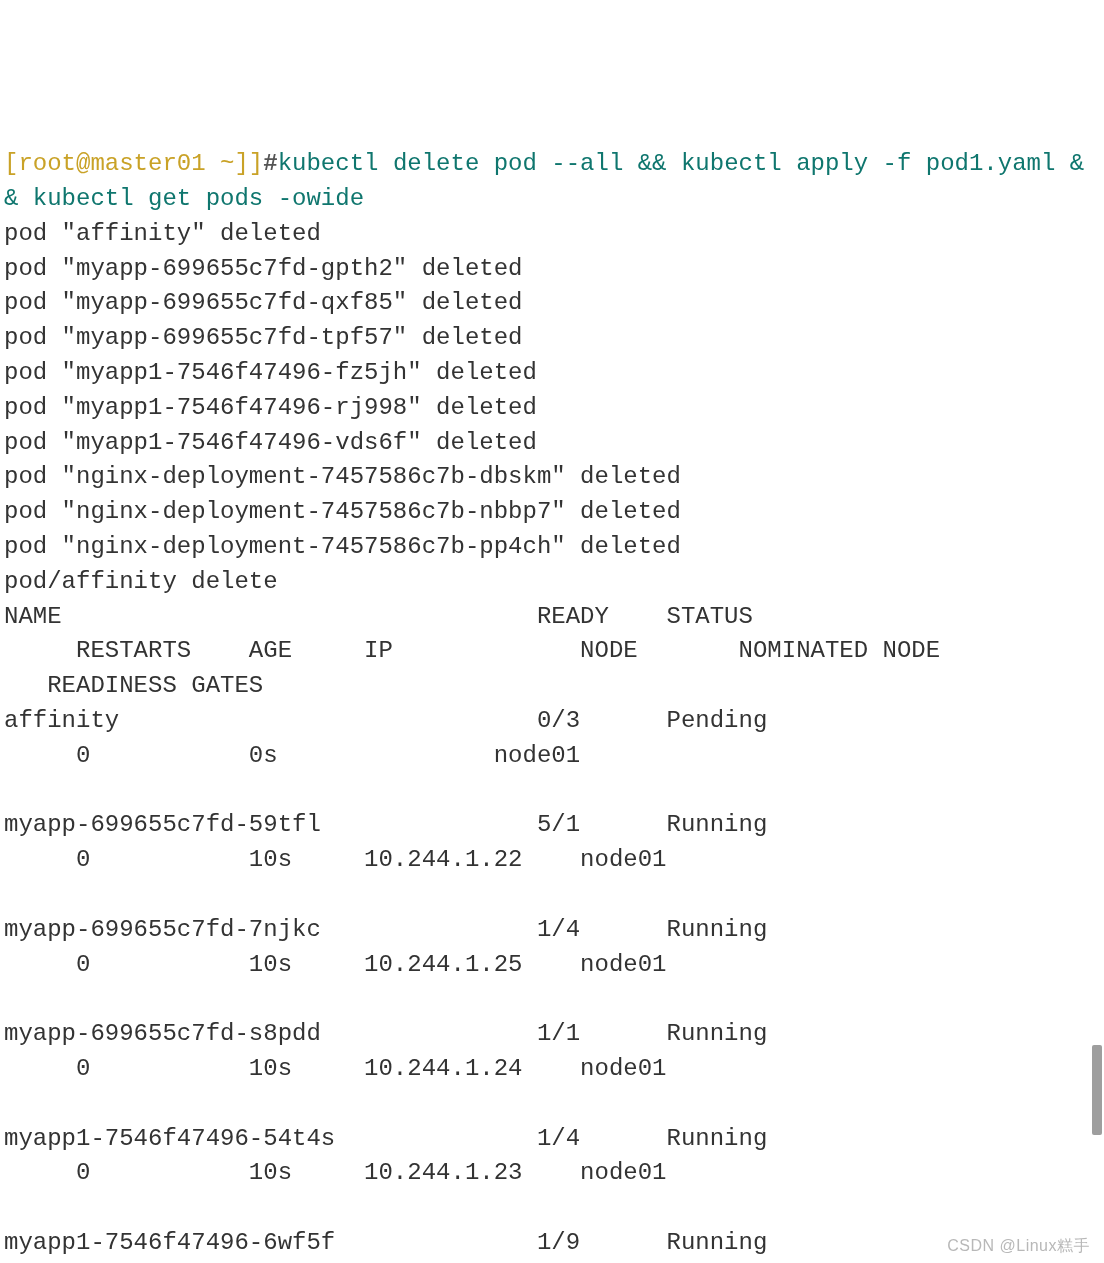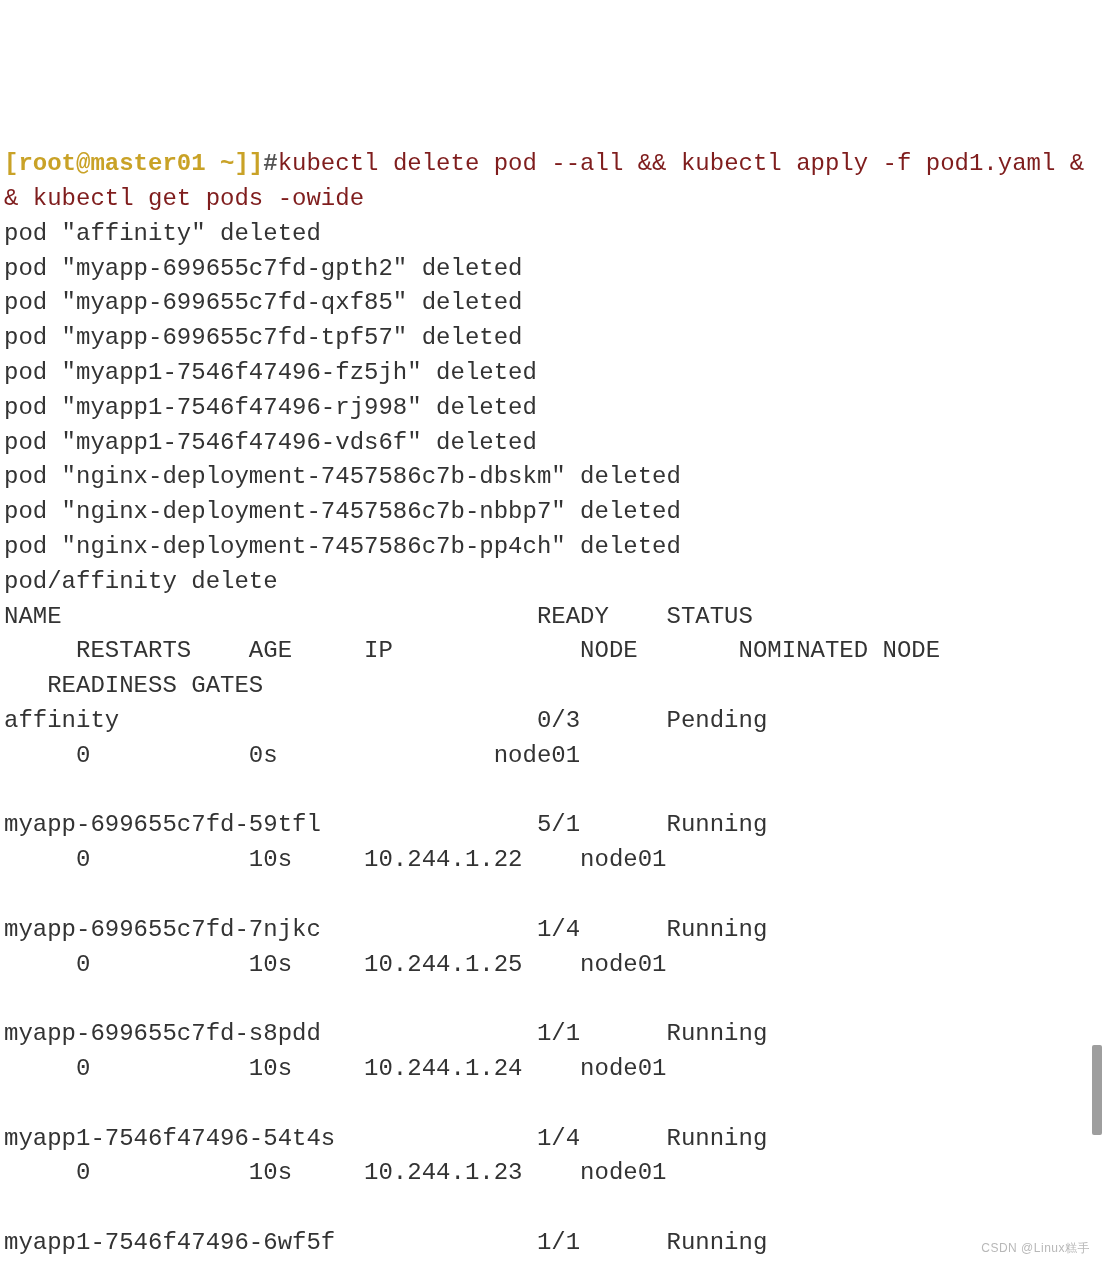--- a/index.html
+++ b/index.html
@@ -9,30 +9,30 @@
       color: #000000;
       font-size: 24px;
       line-height: 1.45;
       padding: 8px 4px 4px 4px;
       white-space: pre;
       width: 1104px;
       height: 1263px;
       overflow: hidden;
       position: relative;
     }
-    .prompt { color: #c9a227; font-weight: bold; }
+    .prompt { color: #c9a227; font-weight: normal; }
     .hash { color: #555555; font-weight: bold;}
-    .cmd { color: #7f1d1d; }
+    .cmd { color: #0f766e; }
     .out { color: #333333; }
     .watermark {
       position: absolute;
       bottom: 6px;
       right: 14px;
       font-family: sans-serif;
-      font-size: 12px;
+      font-size: 16px;
       color: #b8b8b8;
       white-space: nowrap;
       letter-spacing: 0.5px;
     }
     .scroll-thumb {
       position: absolute;
       right: 2px;
       top: 1045px;
       width: 10px;
       height: 90px;
@@ -69,21 +69,21 @@
 <span class="out">   <none></none></span>
 <span class="out">myapp-699655c7fd-7njkc               1/4      Running</span>
 <span class="out">     0           10s     10.244.1.25    node01     <none></none></span>
 <span class="out">   <none></none></span>
 <span class="out">myapp-699655c7fd-s8pdd               1/1      Running</span>
 <span class="out">     0           10s     10.244.1.24    node01     <none></none></span>
 <span class="out">   <none></none></span>
 <span class="out">myapp1-7546f47496-54t4s              1/4      Running</span>
 <span class="out">     0           10s     10.244.1.23    node01     <none></none></span>
 <span class="out">   <none></none></span>
-<span class="out">myapp1-7546f47496-6wf5f              1/1      Running</span>
+<span class="out">myapp1-7546f47496-6wf5f              1/9      Running</span>
 
 
 </div>
 
 <div class="scroll-thumb"></div>
 <div class="watermark">CSDN @Linux糕手</div>
 
 
 
 

